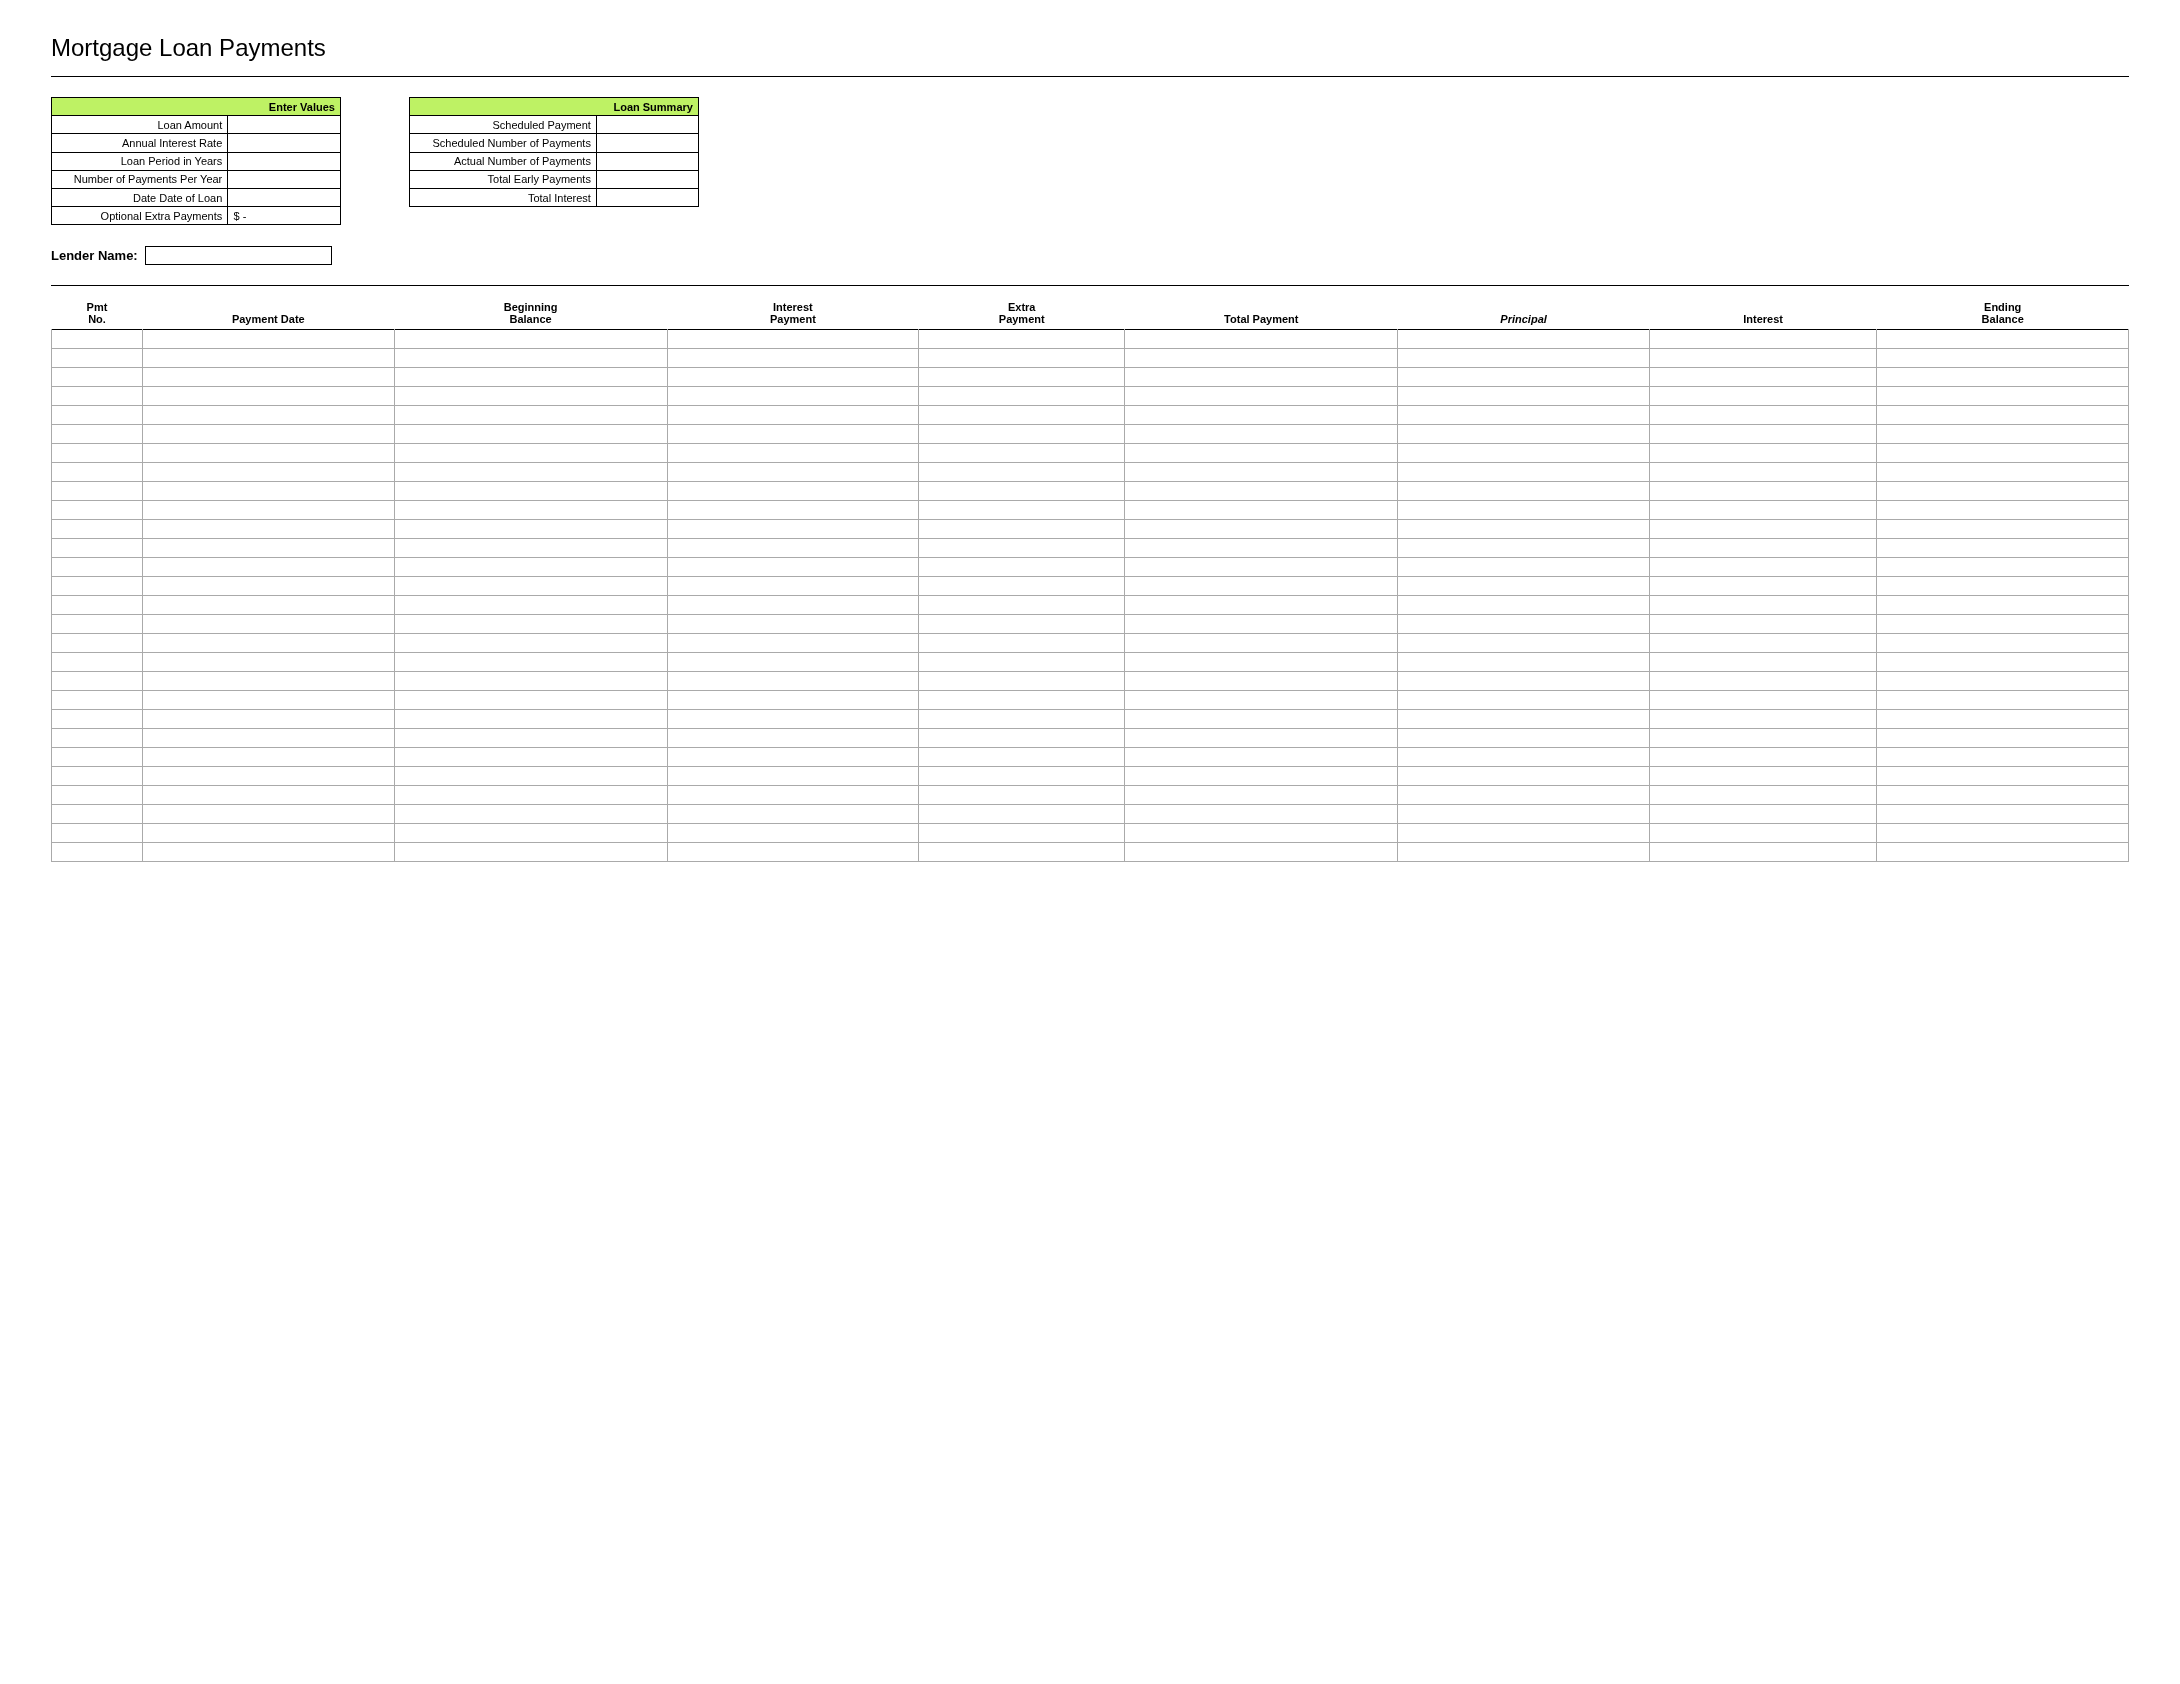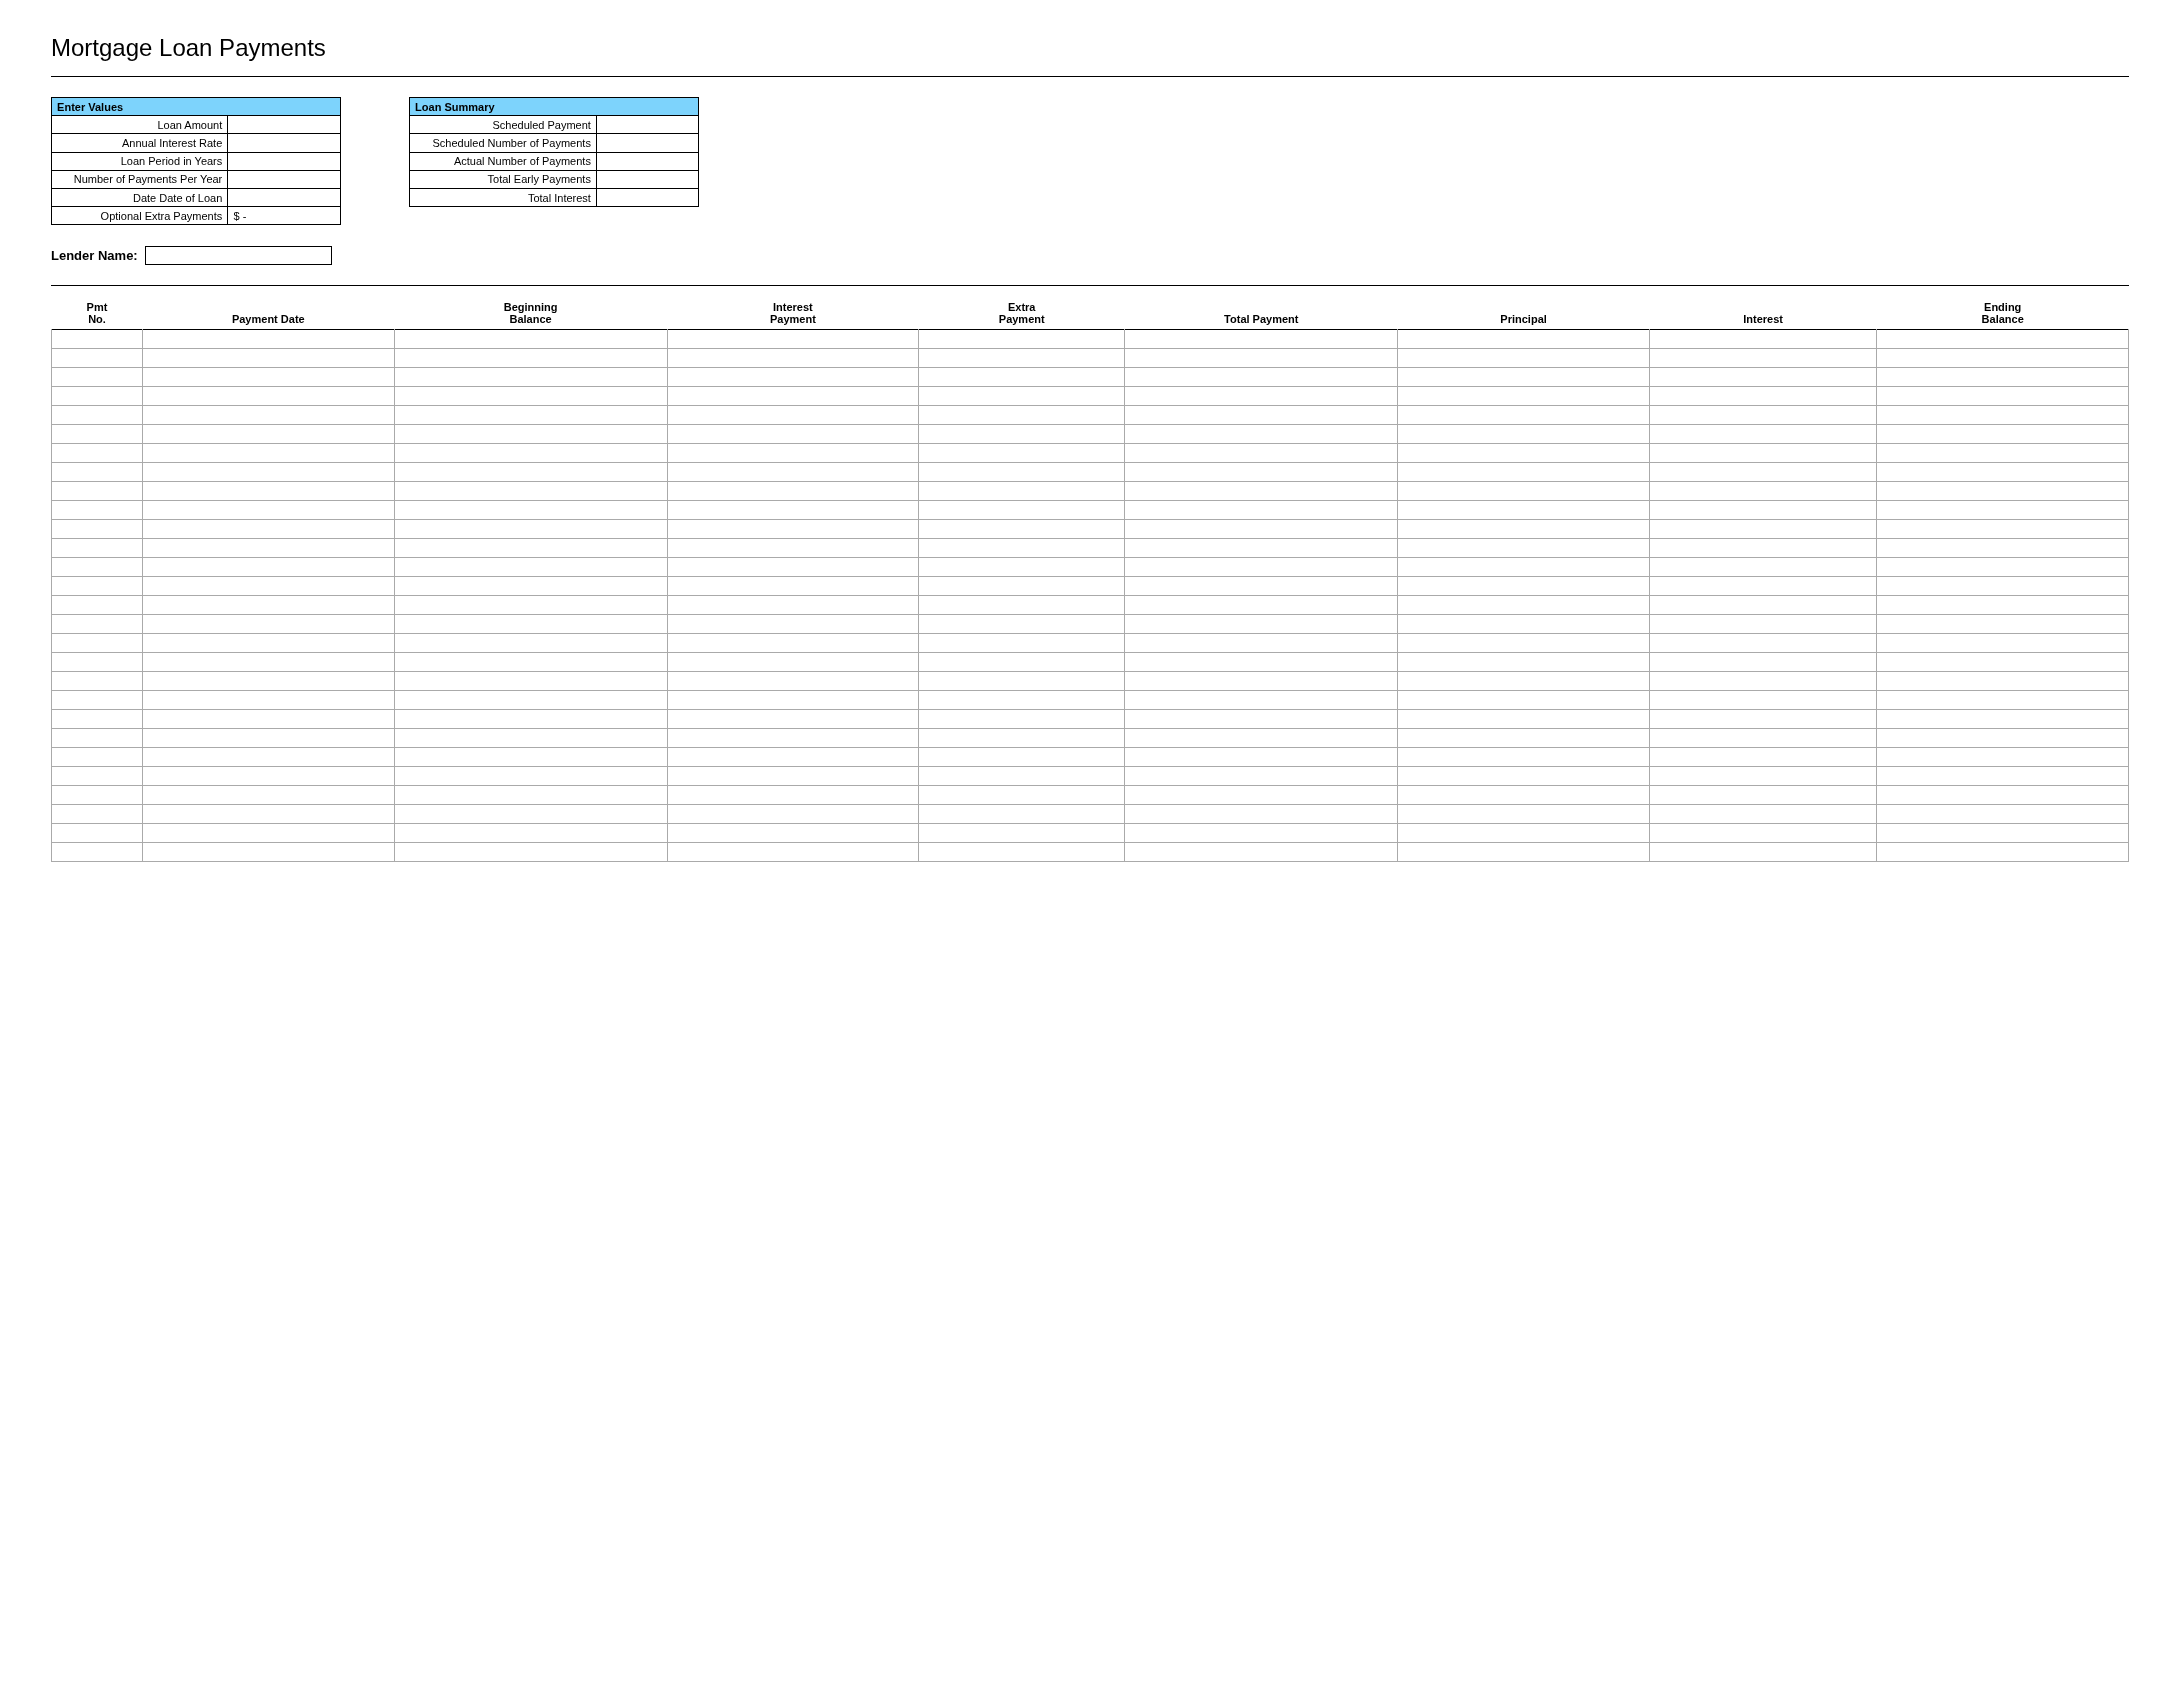--- a/index.html
+++ b/index.html
@@ -40,22 +40,22 @@
     }
 
     .input-table td, .summary-table td {
       border: 0.9px solid #000;
       padding: 2.6px 5.1px;
       white-space: nowrap;
     }
 
     .input-table .header-cell, .summary-table .header-cell {
       font-weight: bold;
-      text-align: left;
-      background: #7dd3fc;
+      text-align: right;
+      background: #bef264;
     }
 
     .input-table .label-cell {
       text-align: right;
       border-right: 0.9px solid #000;
       background: #ffffff;
       min-width: 153px;
     }
 
     .input-table .value-cell {
@@ -128,21 +128,21 @@
     .payment-table tbody tr:first-child td {
       border-top: 0.9px solid #000;
     }
 
     .pmt-col { width: 34px; }
     .date-col { width: 94px; }
     .beg-bal-col { width: 102px; }
     .sched-pay-col { width: 94px; }
     .extra-pay-col { width: 77px; }
     .total-pay-col { width: 102px; }
-    .principal-col { width: 94px; }
+    .principal-col { width: 94px; font-style: italic; }
     .interest-col { width: 85px; }
     .end-bal-col { width: 94px; }
   </style>
 </head>
 <body>
 
 <h1>Mortgage Loan Payments</h1>
 <hr class="divider">
 
 <div class="top-section">

